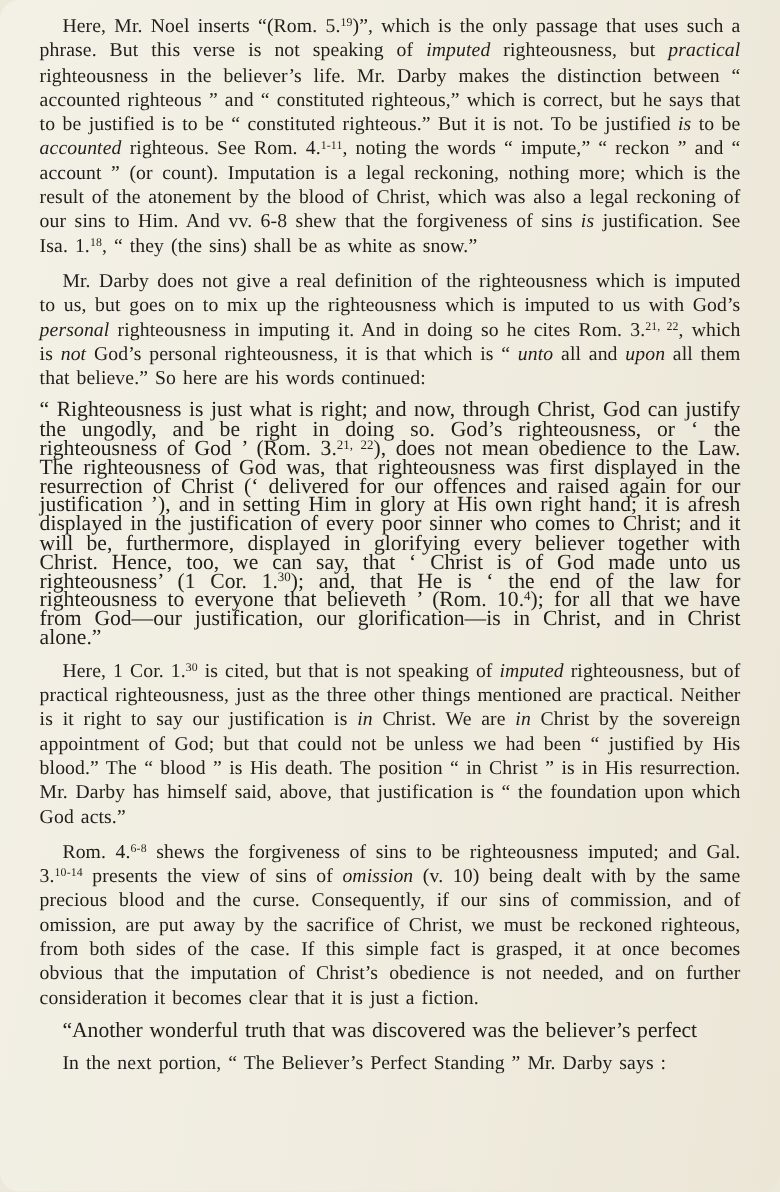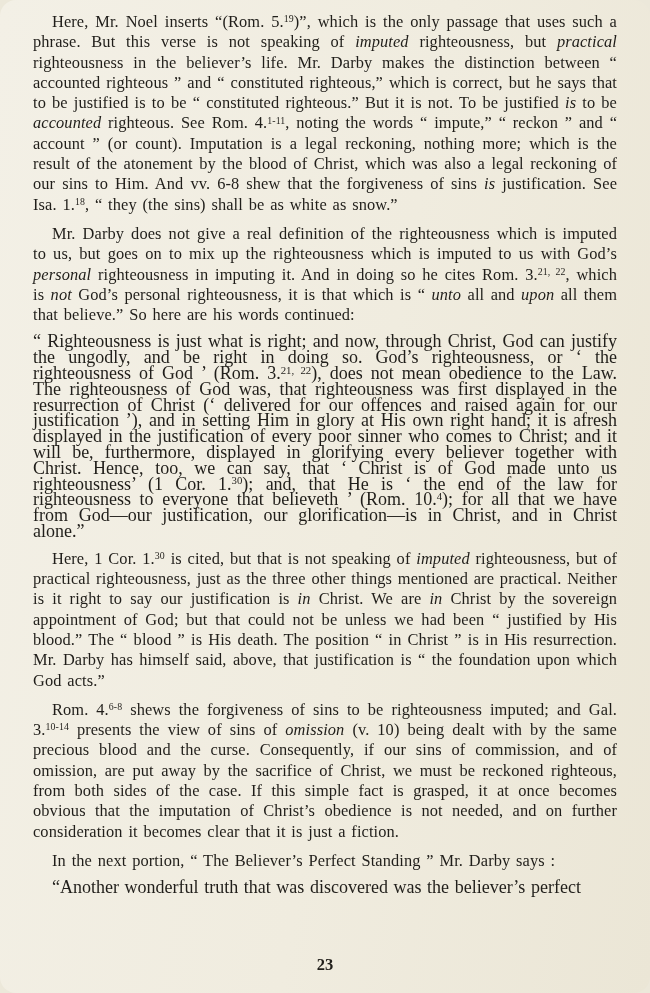--- a/index.html
+++ b/index.html
@@ -59,17 +59,16 @@
 </head>
 <body>
 
 <div class="page">
   <main class="text-block">
       <p class="para normal indent"><span>Here, Mr. Noel inserts “(Rom. 5.</span><sup>19</sup><span>)”, which is the only passage that uses such a phrase. But this verse is not speaking of </span><i>imputed</i><span> righteousness, but </span><i>practical</i><span> righteousness in the believer’s life. Mr. Darby makes the distinction between “ accounted righteous ” and “ constituted righteous,” which is correct, but he says that to be justified is to be “ constituted righteous.” But it is not. To be justified </span><i>is</i><span> to be </span><i>accounted</i><span> righteous. See Rom. 4.</span><sup>1-11</sup><span>, noting the words “ impute,” “ reckon ” and “ account ” (or count). Imputation is a legal reckoning, nothing more; which is the result of the atonement by the blood of Christ, which was also a legal reckoning of our sins to Him. And vv. 6-8 shew that the forgiveness of sins </span><i>is</i><span> justification. See Isa. 1.</span><sup>18</sup><span>, “ they (the sins) shall be as white as snow.”</span></p>
       <p class="para normal indent"><span>Mr. Darby does not give a real definition of the righteousness which is imputed to us, but goes on to mix up the righteousness which is imputed to us with God’s </span><i>personal</i><span> righteousness in imputing it. And in doing so he cites Rom. 3.</span><sup>21, 22</sup><span>, which is </span><i>not</i><span> God’s personal righteousness, it is that which is “ </span><i>unto</i><span> all and </span><i>upon</i><span> all them that believe.” So here are his words continued:</span></p>
       <p class="para small"><span>“ Righteousness is just what is right; and now, through Christ, God can justify the ungodly, and be right in doing so. God’s righteousness, or ‘ the righteousness of God ’ (Rom. 3.</span><sup>21, 22</sup><span>), does not mean obedience to the Law. The righteousness of God was, that righteousness was first displayed in the resurrection of Christ (‘ delivered for our offences and raised again for our justification ’), and in setting Him in glory at His own right hand; it is afresh displayed in the justification of every poor sinner who comes to Christ; and it will be, furthermore, displayed in glorifying every believer together with Christ. Hence, too, we can say, that ‘ Christ is of God made unto us righteousness’ (1 Cor. 1.</span><sup>30</sup><span>); and, that He is ‘ the end of the law for righteousness to everyone that believeth ’ (Rom. 10.</span><sup>4</sup><span>); for all that we have from God—our justification, our glorification—is in Christ, and in Christ alone.”</span></p>
       <p class="para normal indent"><span>Here, 1 Cor. 1.</span><sup>30</sup><span> is cited, but that is not speaking of </span><i>imputed</i><span> righteousness, but of practical righteousness, just as the three other things mentioned are practical. Neither is it right to say our justification is </span><i>in</i><span> Christ. We are </span><i>in</i><span> Christ by the sovereign appointment of God; but that could not be unless we had been “ justified by His blood.” The “ blood ” is His death. The position “ in Christ ” is in His resurrection. Mr. Darby has himself said, above, that justification is “ the foundation upon which God acts.”</span></p>
       <p class="para normal indent"><span>Rom. 4.</span><sup>6-8</sup><span> shews the forgiveness of sins to be righteousness imputed; and Gal. 3.</span><sup>10-14</sup><span> presents the view of sins of </span><i>omission</i><span> (v. 10) being dealt with by the same precious blood and the curse. Consequently, if our sins of commission, and of omission, are put away by the sacrifice of Christ, we must be reckoned righteous, from both sides of the case. If this simple fact is grasped, it at once becomes obvious that the imputation of Christ’s obedience is not needed, and on further consideration it becomes clear that it is just a fiction.</span></p>
+      <p class="para small indent"><span>“Another wonderful truth that was discovered was the believer’s perfect</span></p>
       <p class="para normal indent"><span>In the next portion, “ The Believer’s Perfect Standing ” Mr. Darby says :</span></p>
-      <p class="para small indent"><span>“Another wonderful truth that was discovered was the believer’s perfect</span></p>
     </main>
-  <div class="page-number">23</div>
 </div>
 
 </body></html>

